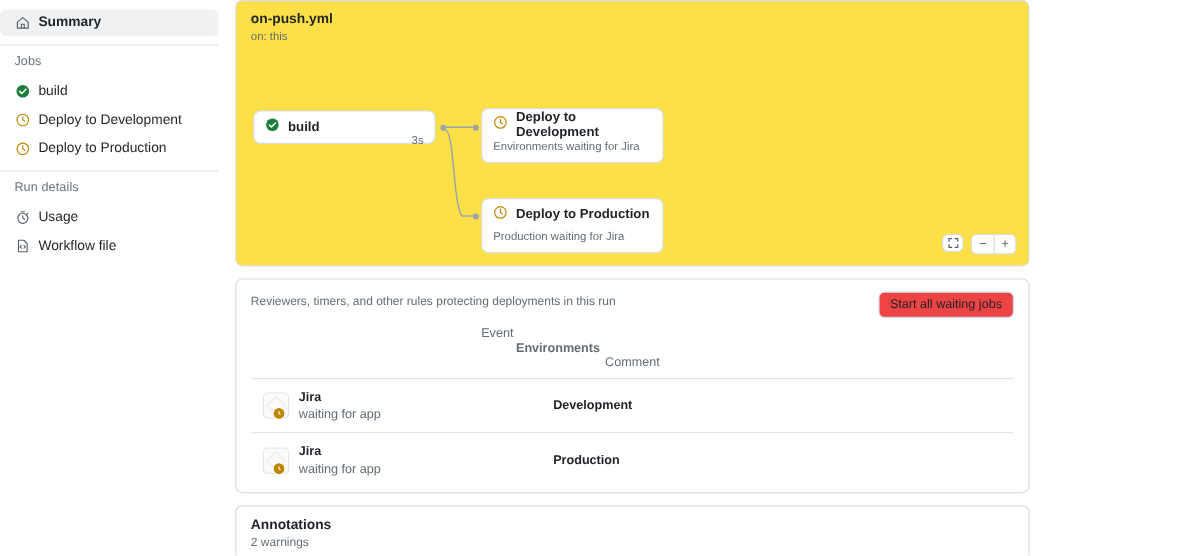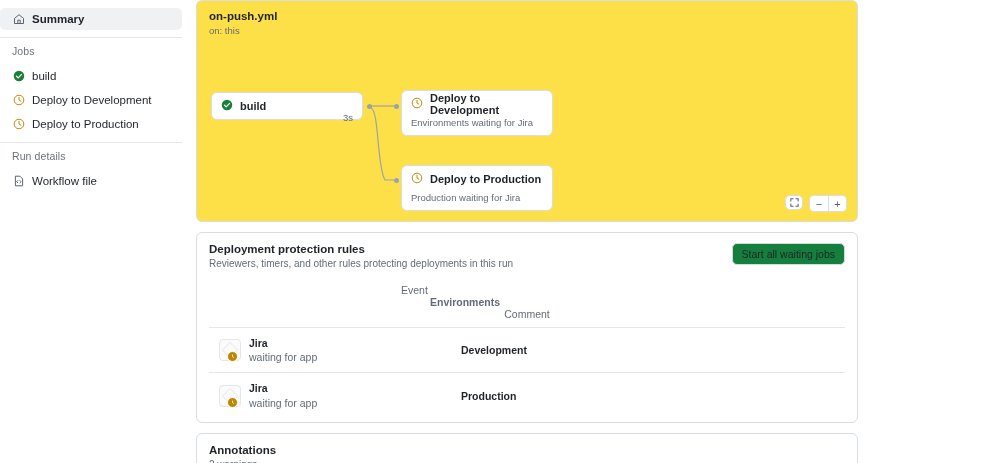--- a/index.html
+++ b/index.html
@@ -85,21 +85,21 @@
             background: #fff; overflow: hidden; }
   .zgroup .zbtn { border: none; border-radius: 0; }
   .zgroup .zbtn + .zbtn { border-left: 1px solid #d8dee4; }
 
   
   .prot-card { padding: 10px 12px 4px 12px; position: relative; }
   .sect-title { font-size: 11.5px; font-weight: bold; }
   .sect-sub { font-size: 10px; color: #636c76; margin-top: 3px; }
   .btn-start {
     position: absolute; right: 12px; top: 10px;
-    background: #15803d; border: 1px solid #d5dae0; border-radius: 5px;
+    background: #ef4444; border: 1px solid #d5dae0; border-radius: 5px;
     font-size: 10.5px; color: #1f2328; padding: 4px 9px; cursor: pointer;
     font-family: "Liberation Sans", sans-serif;
   }
   .ptable { width: 100%; margin-top: 15px; }
   .prow { display: flex; align-items: center; }
   .phead { font-size: 10.5px; color: #636c76; padding: 0 0 7px 0;
            border-bottom: 1px solid #e4e6ea; flex-direction: column; }
   .prow.body { padding: 8px 0; border-bottom: 1px solid #e4e6ea; }
   .prow.body:last-child { border-bottom: none; }
   .c-event { width: 252px; display: flex; align-items: center; gap: 8px; }
@@ -176,20 +176,29 @@
           <path d="M8 4.4V8l2.4 1.5" stroke-linecap="round"></path>
         </svg>
       </span>
       <span>Deploy to Production</span>
     </div>
 
     <div class="side-divider"></div>
 
     <div class="side-heading">Run details</div>
 
+    <div class="side-item">
+      <span class="ico">
+        <svg width="12" height="12" viewBox="0 0 16 16" fill="none" stroke="#57606a" stroke-width="1.3">
+          <circle cx="8" cy="9.2" r="5.6"></circle>
+          <path d="M8 6.4v2.8l1.9 1.2M6.2 1.9h3.6M12.6 4.6l1.1-1.1" stroke-linecap="round"></path>
+        </svg>
+      </span>
+      <span>Usage</span>
+    </div>
 
     <div class="side-item">
       <span class="ico">
         <svg width="12" height="12" viewBox="0 0 16 16" fill="none" stroke="#57606a" stroke-width="1.3">
           <path d="M3.2 1.6h6l3.6 3.6v9.2H3.2z" stroke-linejoin="round"></path>
           <path d="M6.4 7.4 4.9 8.9l1.5 1.5M9.3 7.4l1.5 1.5-1.5 1.5" stroke-linecap="round" stroke-linejoin="round"></path>
         </svg>
       </span>
       <span>Workflow file</span>
     </div>
@@ -257,21 +266,20 @@
           </svg>
         </div>
         <div class="zgroup">
           <div class="zbtn">−</div>
           <div class="zbtn">+</div>
         </div>
       </div>
     </div>
 
     <div class="card prot-card">
-      <div class="sect-title">Deployment protection rules</div>
       <div class="sect-sub">Reviewers, timers, and other rules protecting deployments in this run</div>
       <button class="btn-start">Start all waiting jobs</button>
 
       <div class="ptable">
         <div class="prow phead">
           <div class="c-event">Event</div>
           <div class="c-env">Environments</div>
           <div class="c-com">Comment</div>
         </div>
 

